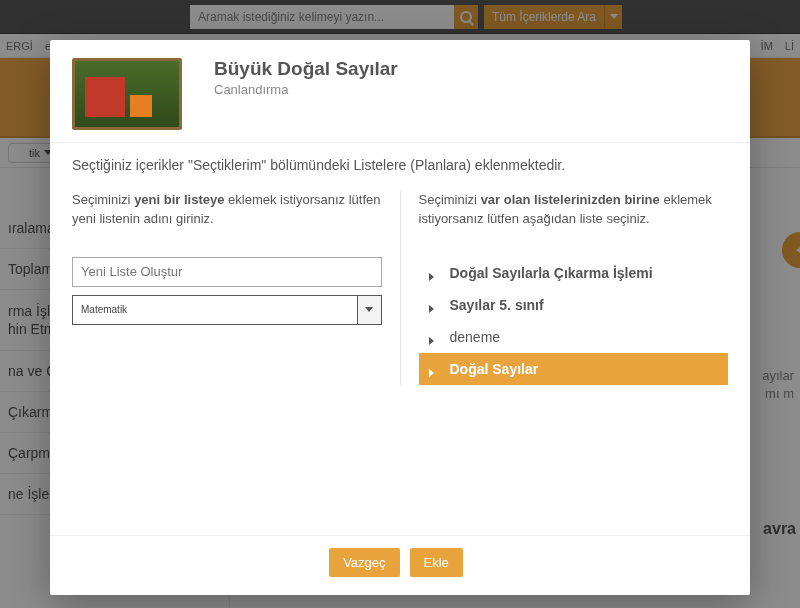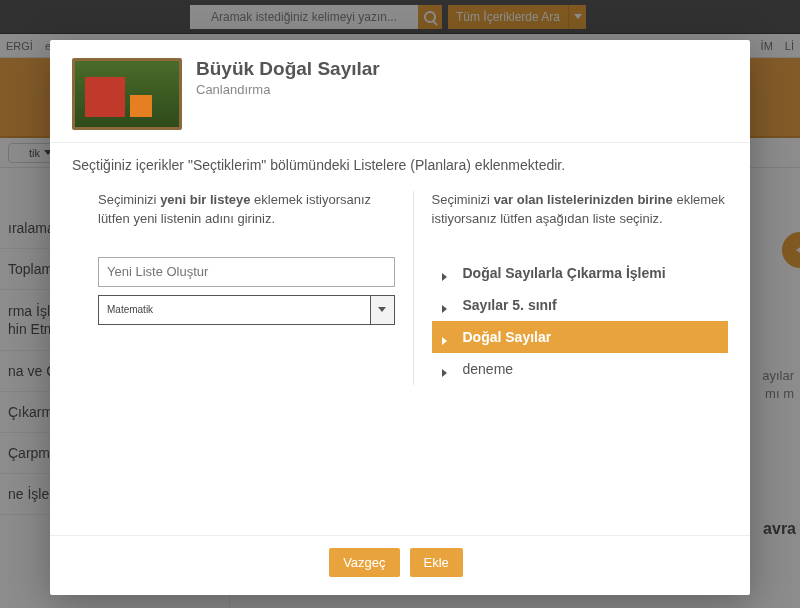--- a/index.html
+++ b/index.html
@@ -1,20 +1,20 @@
 <!DOCTYPE html>
 <html><head>
 <meta charset="utf-8">
 <style>
 * { margin: 0; padding: 0; box-sizing: border-box; font-family: -apple-system, Helvetica, Arial, sans-serif; }
 body { width: 800px; height: 608px; overflow: hidden; background: #f5f5f5; position: relative; }
 
 .topbar { height: 34px; background: #5a5a5a; display: flex; align-items: center; padding-left: 190px; border-bottom: 1px solid #404040; }
 .search-wrap { display: flex; align-items: stretch; }
-.search-input { width: 228px; height: 24px; border: none; padding: 0 8px; font-size: 12px; background: #fff; color: #555; text-align: center; }
+.search-input { width: 264px; height: 24px; border: none; padding: 0 8px; font-size: 12px; background: #fff; color: #555; }
 .search-input::placeholder { color: #888; }
 .search-btn { width: 24px; height: 24px; background: #e8a33d; border: none; display: flex; align-items: center; justify-content: center; cursor: pointer; }
 .filter-wrap { display: flex; margin-left: 6px; }
 .filter-sel { height: 24px; background: #e8a33d; color: #fff; border: none; padding: 0 8px; font-size: 12px; display: flex; align-items: center; }
 .filter-caret { width: 18px; height: 24px; background: #e8a33d; border-left: 1px solid #d0902a; display: flex; align-items: center; justify-content: center; }
 
 .navbar { height: 24px; background: #fff; display: flex; align-items: center; padding: 0 6px; gap: 12px; color: #777; font-size: 11px; border-bottom: 1px solid #e5e5e5; }
 .navbar .right { margin-left: auto; }
 
 .orange-band { height: 80px; background: #efa74b; border-bottom: 2px solid #d79437; }
@@ -23,32 +23,32 @@
 .crumb-pill { background: #fff; border: 1px solid #d6d6d6; border-radius: 4px; padding: 3px 20px; font-size: 11px; color: #555; display: flex; align-items: center; gap: 4px; }
 
 .page-body { display: flex; height: 440px; background: #fff; position: relative; }
 .sidebar { width: 230px; border-right: 1px solid #eee; padding: 40px 0 0 0; background: #fff; }
 .side-item { padding: 12px 8px; color: #555; font-size: 14px; border-bottom: 1px solid #eee; white-space: nowrap; overflow: hidden; }
 .content-area { flex: 1; padding: 40px 10px; position: relative; }
 .orange-circle { position: absolute; right: -18px; top: 64px; width: 36px; height: 36px; border-radius: 50%; background: #e8a33d; display: flex; align-items: center; justify-content: center; color: #fff; }
 
 .modal-overlay { position: absolute; inset: 0; background: rgba(0,0,0,0.45); display: flex; justify-content: center; padding-top: 40px; }
 .modal { width: 700px; background: #fff; border-radius: 2px; box-shadow: 0 10px 40px rgba(0,0,0,0.3); display: flex; flex-direction: column; max-height: 555px; }
-.modal-hdr { display: flex; gap: 14px; padding: 18px 22px 12px 22px; border-bottom: 1px solid #eee; }
+.modal-hdr { display: flex; gap: 32px; padding: 18px 22px 12px 22px; border-bottom: 1px solid #eee; }
 .thumb { width: 110px; height: 72px; background: linear-gradient(#4a6b2a,#2e4a1a); border: 3px solid #8a6a3a; border-radius: 2px; position: relative; overflow: hidden; }
 .thumb::before { content:""; position:absolute; left:10px; bottom:10px; width:40px; height:40px; background:#c0392b; }
 .thumb::after { content:""; position:absolute; left:55px; bottom:10px; width:22px; height:22px; background:#e67e22; }
 .modal-title { font-size: 19px; font-weight: 600; color: #555; margin-bottom: 2px; }
 .modal-sub { font-size: 13px; color: #888; }
 
 .modal-body { padding: 14px 22px 30px 22px; flex: 1; overflow: auto; }
 .intro { font-size: 14px; color: #555; margin-bottom: 18px; }
 .cols { display: flex; gap: 0; }
 .col { flex: 1; }
-.col-left { padding-right: 18px; border-right: 1px solid #e5e5e5; margin-left: 26px; }
+.col-left { padding-right: 18px; border-right: 1px solid #e5e5e5; }
 .col-right { padding-left: 18px; }
 .col-msg { font-size: 13px; color: #555; line-height: 1.45; margin-bottom: 28px; }
 .text-input { width: 100%; height: 30px; border: 1px solid #aaa; padding: 0 8px; font-size: 13px; margin-bottom: 8px; }
 .select-like { width: 100%; height: 30px; border: 1px solid #555; display: flex; align-items: center; padding: 0 8px; font-size: 10px; color: #444; position: relative; }
 .select-caret { position: absolute; right: 0; top: 0; width: 24px; height: 100%; border-left: 1px solid #555; display: flex; align-items: center; justify-content: center; background: #f3f3f3; }
 
 .list-wrap { margin-top: 28px; }
 .list-item { padding: 8px 10px; font-size: 14px; color: #555; display: flex; align-items: flex-end; gap: 16px; font-weight: 600; cursor: pointer; }
 .list-item.sel { background: #e8a33d; color: #fff; }
 .list-item.plain { font-weight: 500; }
@@ -153,27 +153,27 @@
           </div>
           <div class="list-wrap">
             <div class="list-item">
                 <span class="caret-right"></span>
                 <span>Doğal Sayılarla Çıkarma İşlemi</span>
               </div>
             <div class="list-item">
                 <span class="caret-right"></span>
                 <span>Sayılar 5. sınıf</span>
               </div>
+            <div class="list-item plain">
+                <span class="caret-right"></span>
+                <span>deneme</span>
+              </div>
             <div class="list-item sel">
                 <span class="caret-right white"></span>
                 <span>Doğal Sayılar</span>
-              </div>
-            <div class="list-item plain">
-                <span class="caret-right"></span>
-                <span>deneme</span>
               </div>
           </div>
         </div>
       </div>
     </div>
 
     <div class="modal-ftr">
       <button class="btn alt">Vazgeç</button>
       <button class="btn">Ekle</button>
     </div>

